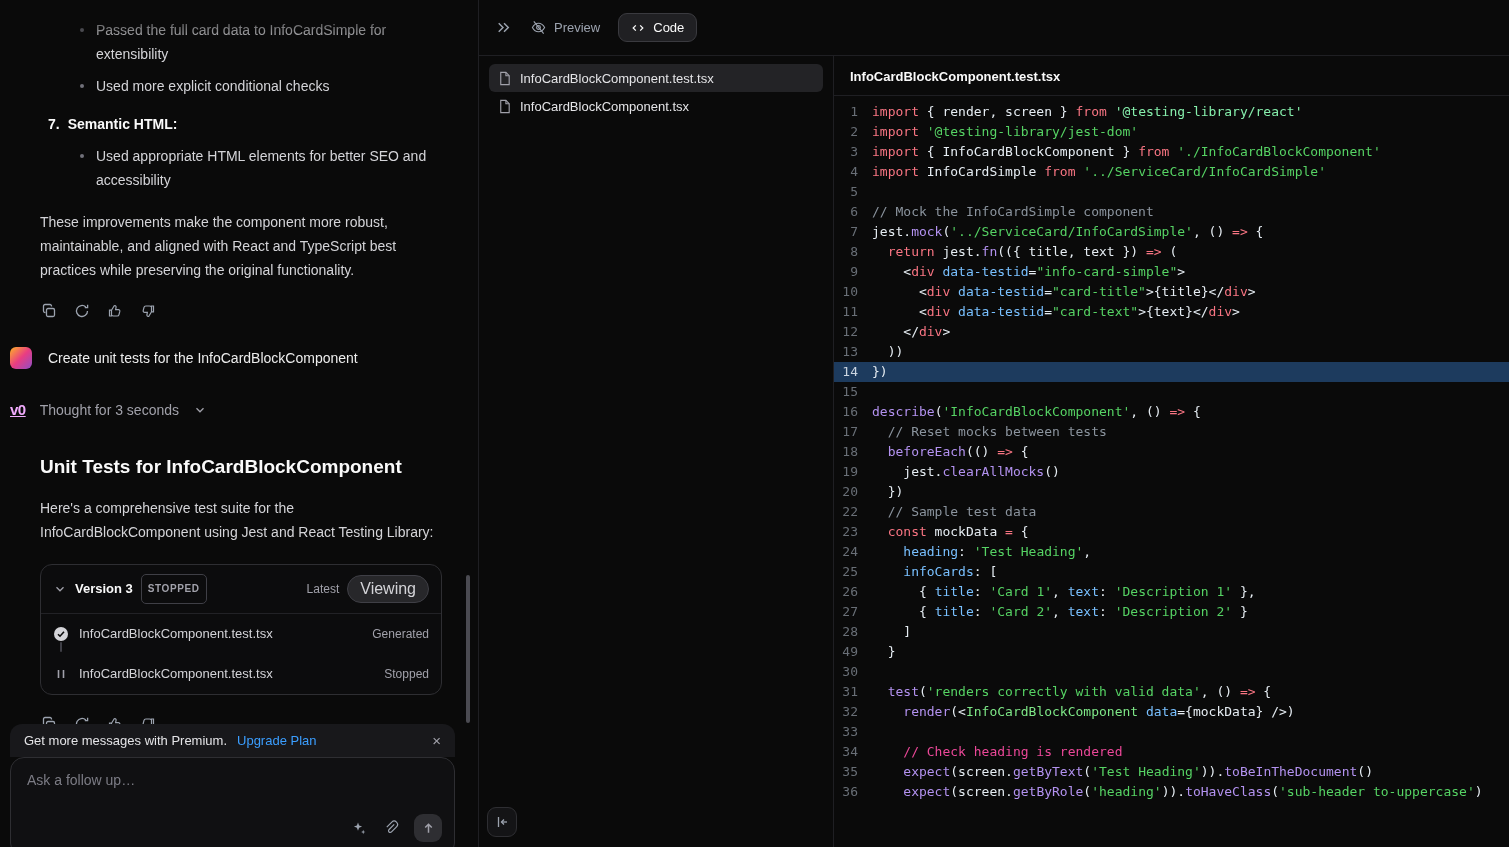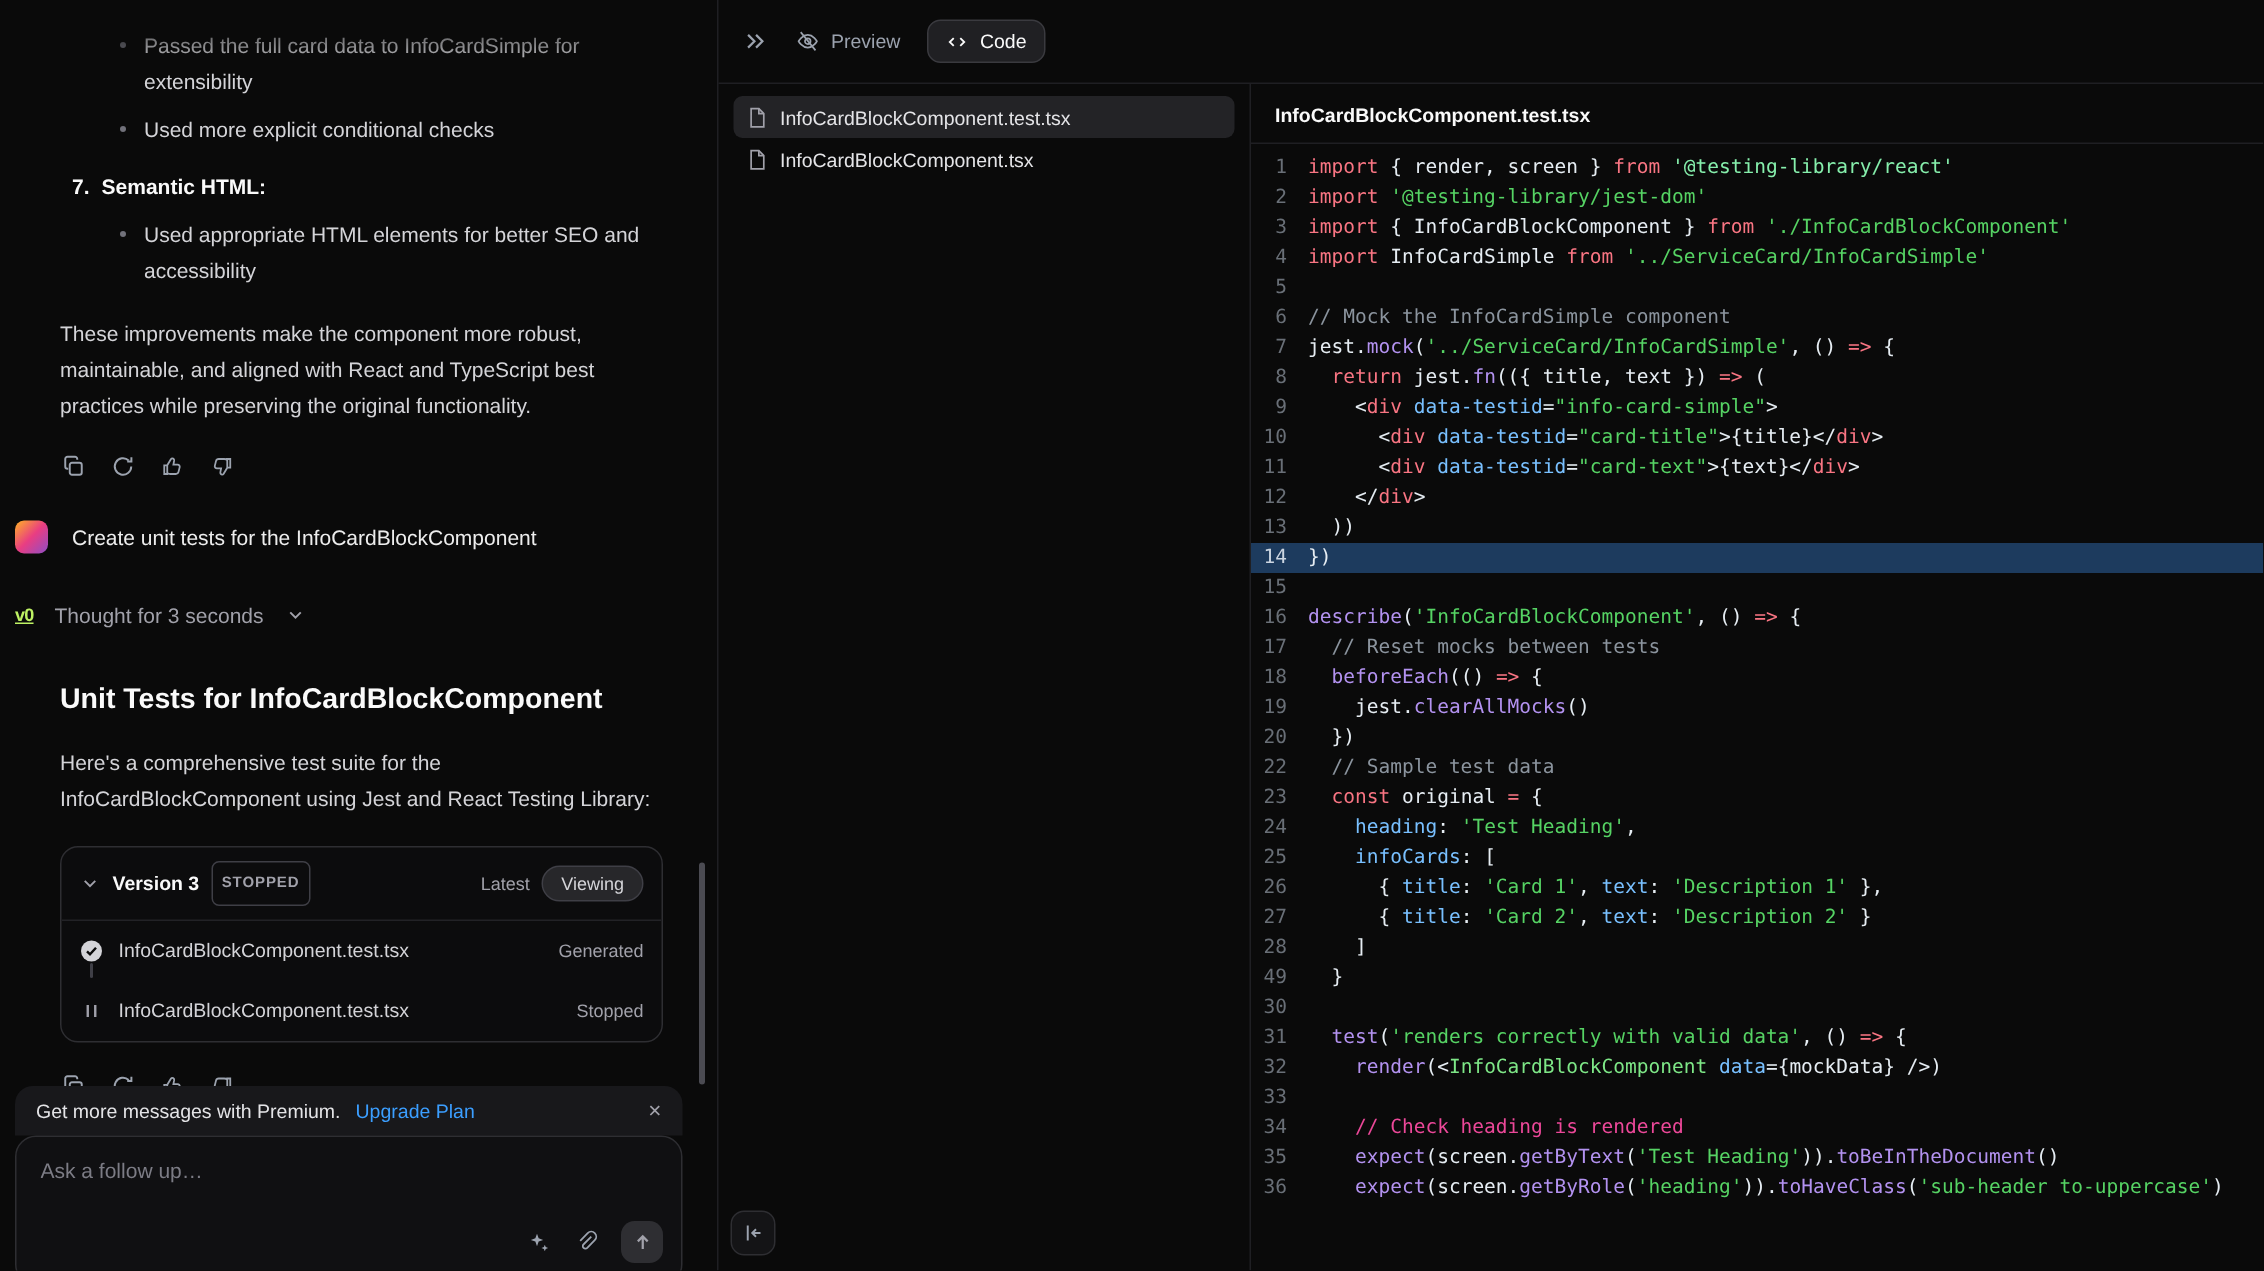--- a/index.html
+++ b/index.html
@@ -21,32 +21,32 @@
   .olitem .num { font-weight:700; }
   .olitem strong { font-weight:700; }
   .blist.sub { margin-top:8px; }
   .para { margin-top:18px; max-width:408px; }
   .action-row { display:flex; gap:15px; margin-top:20px; color:#9ca3af; align-items:center; }
   .icon-btn { background:none; border:none; color:#9ca3af; width:18px; height:18px; display:flex; align-items:center; justify-content:center; cursor:pointer; padding:0; }
   .user-row { display:flex; align-items:center; gap:16px; margin:26px 0 0 -30px; color:#ededed; }
   .avatar { width:22px; height:22px; border-radius:6px; flex:none;
             background:linear-gradient(135deg,#ffb224,#e93d82,#8e4ec6); }
   .thought-row { display:flex; align-items:center; gap:14px; margin:28px 0 0 -30px; color:#a1a1aa; }
-  .v0-logo { color:#bef264; font-weight:800; font-size:12px; letter-spacing:-0.5px;text-decoration:underline; }
+  .v0-logo { color:#f0abfc; font-weight:800; font-size:15px; letter-spacing:-0.5px;text-decoration:underline; }
   .thought-label { font-size:14px; }
   .resp-heading { margin-top:32px; font-size:19px; font-weight:700; color:#fafafa; line-height:26px; }
   .para.intro { margin-top:16px; }
 
   .version-card { margin-top:20px; width:402px; border:1px solid #2e2e32; border-radius:12px; background:#0c0c0d; overflow:hidden; }
   .vc-header { display:flex; align-items:center; gap:8px; padding:9px 12px; cursor:pointer; }
   .vc-title { font-size:13px; font-weight:600; color:#fafafa; }
   .badge { font-size:10px; letter-spacing:.6px; color:#a1a1aa; border:1px solid #3f3f46; border-radius:5px; padding:2px 6px; font-weight:600; }
   .vc-spacer { flex:1; }
   .vc-latest { font-size:12px; color:#a1a1aa; }
-  .vc-viewing { font-size:12px; color:#d4d4d8; background:#27272a; border:1px solid #3f3f46; border-radius:999px; padding:4px 12px; cursor:pointer; }
+  .vc-viewing { font-size:16px; color:#d4d4d8; background:#27272a; border:1px solid #3f3f46; border-radius:999px; padding:4px 12px; cursor:pointer; }
   .vc-files { position:relative; border-top:1px solid #222226; }
   .vc-row { display:flex; align-items:center; gap:10px; padding:8px 12px; font-size:13px; color:#d4d4d8; }
   .vc-status { margin-left:auto; font-size:12px; color:#a1a1aa; }
   .vc-connector { position:absolute; left:19px; top:28px; width:2px; height:10px; background:#3f3f46; border-radius:2px; }
   .icon14 { width:14px; height:14px; display:flex; color:#a1a1aa; }
   .icon16 { width:16px; height:16px; display:flex; flex:none; color:#a1a1aa; }
 
   .chat-scrollbar { position:absolute; right:8px; top:575px; width:4px; height:148px; background:#4b4b52; border-radius:4px; z-index:4; }
 
   .chat-bottom { position:absolute; left:10px; right:23px; bottom:-10px; z-index:3; }
@@ -342,21 +342,21 @@
             <div class="code-line"><span class="ln">12</span><span class="lc"><span style="color: rgb(230, 237, 243);">    &lt;/</span><span style="color: rgb(249, 117, 131);">div</span><span style="color: rgb(230, 237, 243);">&gt;</span></span></div>
             <div class="code-line"><span class="ln">13</span><span class="lc"><span style="color: rgb(230, 237, 243);">  ))</span></span></div>
             <div class="code-line hl"><span class="ln">14</span><span class="lc"><span style="color: rgb(230, 237, 243);">})</span></span></div>
             <div class="code-line"><span class="ln">15</span><span class="lc"></span></div>
             <div class="code-line"><span class="ln">16</span><span class="lc"><span style="color: rgb(179, 146, 240);">describe</span><span style="color: rgb(230, 237, 243);">(</span><span style="color: rgb(86, 211, 100);">'InfoCardBlockComponent'</span><span style="color: rgb(230, 237, 243);">, () </span><span style="color: rgb(249, 117, 131);">=&gt;</span><span style="color: rgb(230, 237, 243);"> {</span></span></div>
             <div class="code-line"><span class="ln">17</span><span class="lc"><span style="color: rgb(139, 148, 158);">  // Reset mocks between tests</span></span></div>
             <div class="code-line"><span class="ln">18</span><span class="lc"><span style="color: rgb(230, 237, 243);">  </span><span style="color: rgb(179, 146, 240);">beforeEach</span><span style="color: rgb(230, 237, 243);">(() </span><span style="color: rgb(249, 117, 131);">=&gt;</span><span style="color: rgb(230, 237, 243);"> {</span></span></div>
             <div class="code-line"><span class="ln">19</span><span class="lc"><span style="color: rgb(230, 237, 243);">    jest.</span><span style="color: rgb(179, 146, 240);">clearAllMocks</span><span style="color: rgb(230, 237, 243);">()</span></span></div>
             <div class="code-line"><span class="ln">20</span><span class="lc"><span style="color: rgb(230, 237, 243);">  })</span></span></div>
             <div class="code-line"><span class="ln">22</span><span class="lc"><span style="color: rgb(139, 148, 158);">  // Sample test data</span></span></div>
-            <div class="code-line"><span class="ln">23</span><span class="lc"><span style="color: rgb(230, 237, 243);">  </span><span style="color: rgb(249, 117, 131);">const</span><span style="color: rgb(230, 237, 243);"> original </span><span style="color: rgb(249, 117, 131);">=</span><span style="color: rgb(230, 237, 243);"> {</span></span></div>
+            <div class="code-line"><span class="ln">23</span><span class="lc"><span style="color: rgb(230, 237, 243);">  </span><span style="color: rgb(249, 117, 131);">const</span><span style="color: rgb(230, 237, 243);"> mockData </span><span style="color: rgb(249, 117, 131);">=</span><span style="color: rgb(230, 237, 243);"> {</span></span></div>
             <div class="code-line"><span class="ln">24</span><span class="lc"><span style="color: rgb(230, 237, 243);">    </span><span style="color: rgb(121, 192, 255);">heading</span><span style="color: rgb(230, 237, 243);">: </span><span style="color: rgb(86, 211, 100);">'Test Heading'</span><span style="color: rgb(230, 237, 243);">,</span></span></div>
             <div class="code-line"><span class="ln">25</span><span class="lc"><span style="color: rgb(230, 237, 243);">    </span><span style="color: rgb(121, 192, 255);">infoCards</span><span style="color: rgb(230, 237, 243);">: [</span></span></div>
             <div class="code-line"><span class="ln">26</span><span class="lc"><span style="color: rgb(230, 237, 243);">      { </span><span style="color: rgb(121, 192, 255);">title</span><span style="color: rgb(230, 237, 243);">: </span><span style="color: rgb(86, 211, 100);">'Card 1'</span><span style="color: rgb(230, 237, 243);">, </span><span style="color: rgb(121, 192, 255);">text</span><span style="color: rgb(230, 237, 243);">: </span><span style="color: rgb(86, 211, 100);">'Description 1'</span><span style="color: rgb(230, 237, 243);"> },</span></span></div>
             <div class="code-line"><span class="ln">27</span><span class="lc"><span style="color: rgb(230, 237, 243);">      { </span><span style="color: rgb(121, 192, 255);">title</span><span style="color: rgb(230, 237, 243);">: </span><span style="color: rgb(86, 211, 100);">'Card 2'</span><span style="color: rgb(230, 237, 243);">, </span><span style="color: rgb(121, 192, 255);">text</span><span style="color: rgb(230, 237, 243);">: </span><span style="color: rgb(86, 211, 100);">'Description 2'</span><span style="color: rgb(230, 237, 243);"> }</span></span></div>
             <div class="code-line"><span class="ln">28</span><span class="lc"><span style="color: rgb(230, 237, 243);">    ]</span></span></div>
             <div class="code-line"><span class="ln">49</span><span class="lc"><span style="color: rgb(230, 237, 243);">  }</span></span></div>
             <div class="code-line"><span class="ln">30</span><span class="lc"></span></div>
             <div class="code-line"><span class="ln">31</span><span class="lc"><span style="color: rgb(230, 237, 243);">  </span><span style="color: rgb(179, 146, 240);">test</span><span style="color: rgb(230, 237, 243);">(</span><span style="color: rgb(86, 211, 100);">'renders correctly with valid data'</span><span style="color: rgb(230, 237, 243);">, () </span><span style="color: rgb(249, 117, 131);">=&gt;</span><span style="color: rgb(230, 237, 243);"> {</span></span></div>
             <div class="code-line"><span class="ln">32</span><span class="lc"><span style="color: rgb(230, 237, 243);">    </span><span style="color: rgb(179, 146, 240);">render</span><span style="color: rgb(230, 237, 243);">(&lt;</span><span style="color: rgb(126, 231, 135);">InfoCardBlockComponent</span><span style="color: rgb(121, 192, 255);"> data</span><span style="color: rgb(230, 237, 243);">={mockData} /&gt;)</span></span></div>
             <div class="code-line"><span class="ln">33</span><span class="lc"></span></div>

